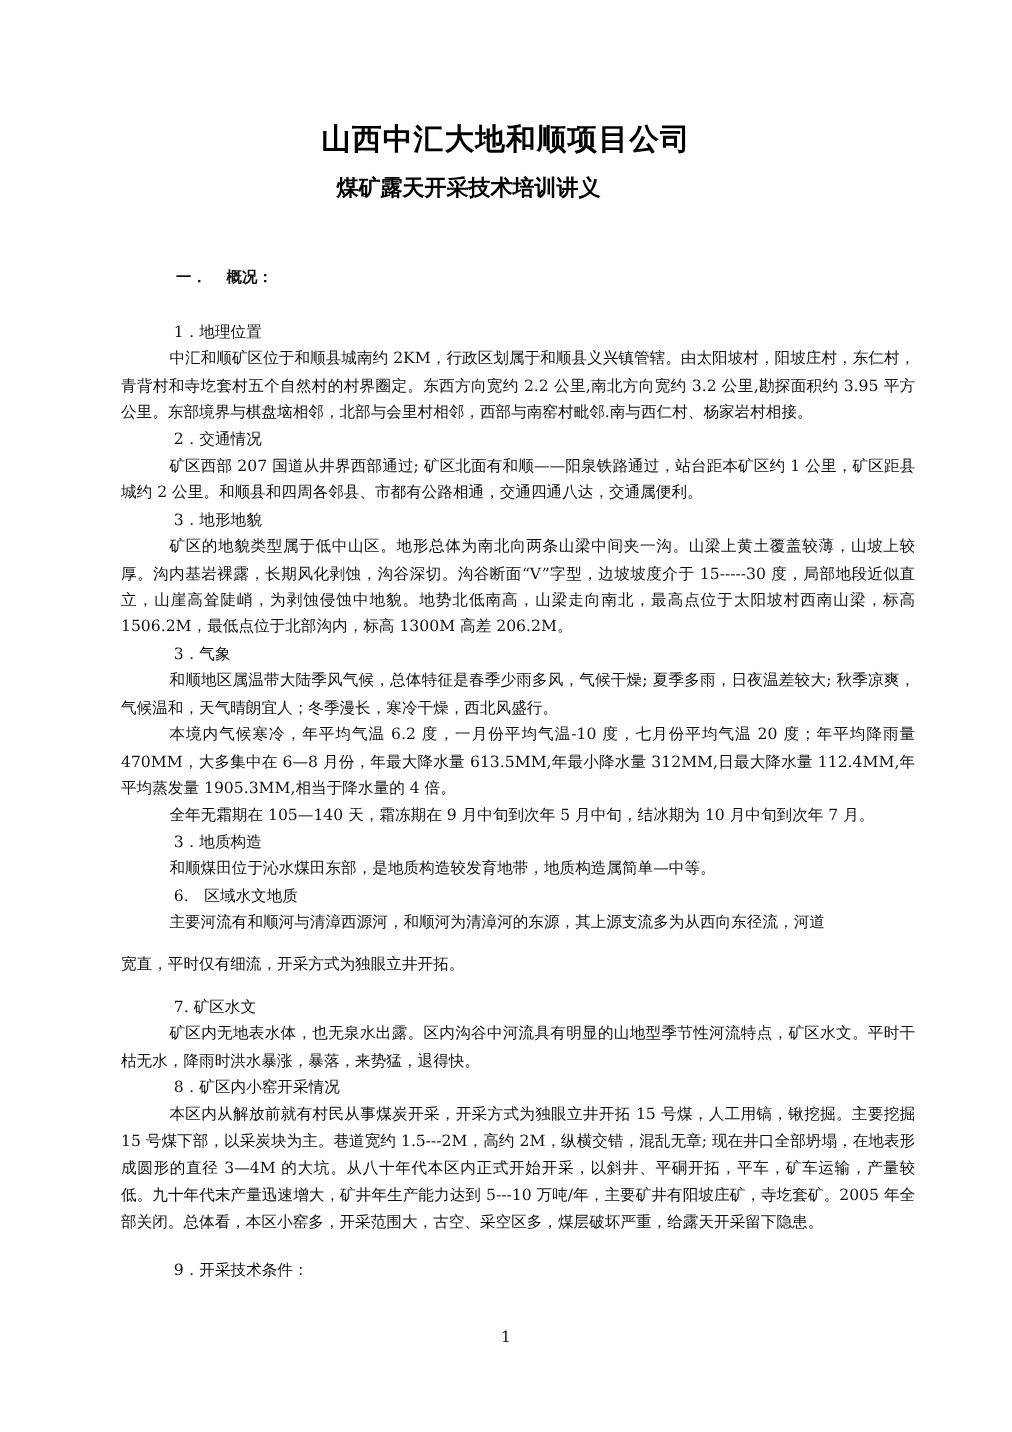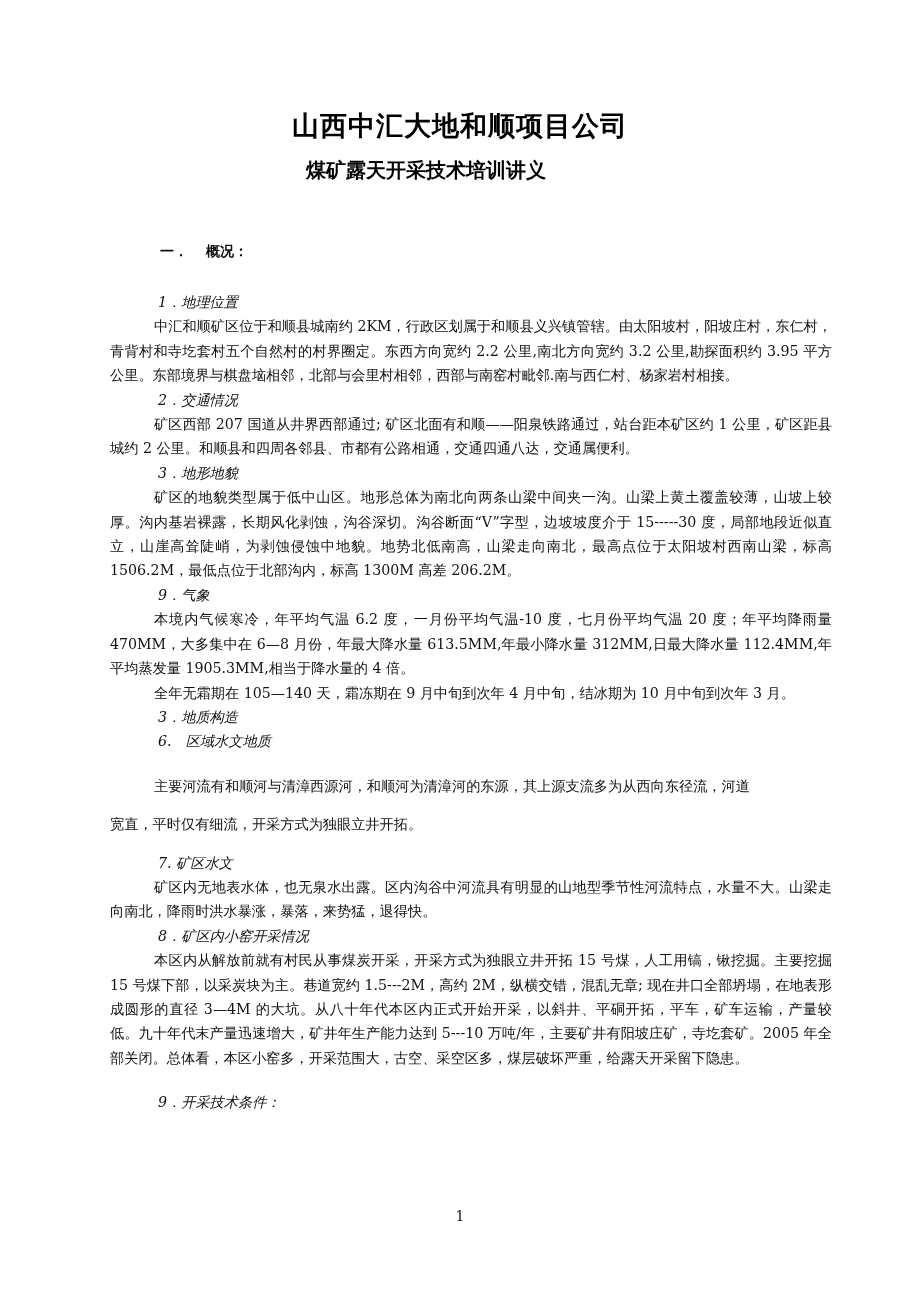--- a/index.html
+++ b/index.html
@@ -9,21 +9,21 @@
   .title { position: absolute; left: 0; width: 920px; text-align: center; top: 108px;
            font-family: "DejaVu Sans", "Liberation Sans", sans-serif; font-weight: bold;
            font-size: 27px; letter-spacing: 1px; color: #000; }
   .subtitle { position: absolute; left: 0; width: 852px; text-align: center; top: 157px;
               font-family: "DejaVu Sans", "Liberation Sans", sans-serif; font-weight: bold;
               font-size: 20px; color: #000; }
   .section-head { position: absolute; left: 160px; top: 243px; font-size: 14px;
                   font-family: "DejaVu Sans", "Liberation Sans", sans-serif; font-weight: bold; }
   .section-head .num { display: inline-block; width: 46px; }
   .body { position: absolute; left: 110px; width: 722px; top: 290px; font-size: 14.2px; line-height: 24.4px; }
-  .h { padding-left: 48px; white-space: nowrap; font-style: italic; }
+  .h { padding-left: 48px; white-space: nowrap; }
   .p { text-indent: 44px; text-align: justify; text-justify: inter-character; }
   .gap { height: 14px; }
   .gap2 { height: 20px; }
   .pagenum { position: absolute; left: 0; width: 920px; top: 1208px; text-align: center; font-size: 14px; }
 </style>
 </head>
 <body>
 
 <div class="page">
   <div class="title">山西中汇大地和顺项目公司</div>
@@ -36,34 +36,36 @@
   <div class="body">
     <div class="h">1．地理位置</div>
     <div class="p">中汇和顺矿区位于和顺县城南约 2KM，行政区划属于和顺县义兴镇管辖。由太阳坡村，阳坡庄村，东仁村，青背村和寺圪套村五个自然村的村界圈定。东西方向宽约 2.2 公里,南北方向宽约 3.2 公里,勘探面积约 3.95 平方公里。东部境界与棋盘垴相邻，北部与会里村相邻，西部与南窑村毗邻.南与西仁村、杨家岩村相接。</div>
 
     <div class="h">2．交通情况</div>
     <div class="p">矿区西部 207 国道从井界西部通过; 矿区北面有和顺——阳泉铁路通过，站台距本矿区约 1 公里，矿区距县城约 2 公里。和顺县和四周各邻县、市都有公路相通，交通四通八达，交通属便利。</div>
 
     <div class="h">3．地形地貌</div>
     <div class="p">矿区的地貌类型属于低中山区。地形总体为南北向两条山梁中间夹一沟。山梁上黄土覆盖较薄，山坡上较厚。沟内基岩裸露，长期风化剥蚀，沟谷深切。沟谷断面“V”字型，边坡坡度介于 15-----30 度，局部地段近似直立，山崖高耸陡峭，为剥蚀侵蚀中地貌。地势北低南高，山梁走向南北，最高点位于太阳坡村西南山梁，标高 1506.2M，最低点位于北部沟内，标高 1300M 高差 206.2M。</div>
 
-    <div class="h">9．气象</div>
+    <div class="h">3．气象</div>
+    <div class="p">和顺地区属温带大陆季风气候，总体特征是春季少雨多风，气候干燥; 夏季多雨，日夜温差较大; 秋季凉爽，气候温和，天气晴朗宜人；冬季漫长，寒冷干燥，西北风盛行。</div>
     <div class="p">本境内气候寒冷，年平均气温 6.2 度，一月份平均气温-10 度，七月份平均气温 20 度；年平均降雨量 470MM，大多集中在 6—8 月份，年最大降水量 613.5MM,年最小降水量 312MM,日最大降水量 112.4MM,年平均蒸发量 1905.3MM,相当于降水量的 4 倍。</div>
-    <div class="p">全年无霜期在 105—140 天，霜冻期在 9 月中旬到次年 4 月中旬，结冰期为 10 月中旬到次年 3 月。</div>
+    <div class="p">全年无霜期在 105—140 天，霜冻期在 9 月中旬到次年 5 月中旬，结冰期为 10 月中旬到次年 7 月。</div>
 
     <div class="h">3．地质构造</div>
+    <div class="p">和顺煤田位于沁水煤田东部，是地质构造较发育地带，地质构造属简单—中等。</div>
 
     <div class="h">6.　区域水文地质</div>
-    <div class="p" style="white-space:nowrap;margin-top:20px;">主要河流有和顺河与清漳西源河，和顺河为清漳河的东源，其上源支流多为从西向东径流，河道</div>
+    <div class="p" style="white-space:nowrap;">主要河流有和顺河与清漳西源河，和顺河为清漳河的东源，其上源支流多为从西向东径流，河道</div>
     <div class="gap"></div>
     <div class="p" style="text-indent:0;">宽直，平时仅有细流，开采方式为独眼立井开拓。</div>
     <div class="gap"></div>
 
     <div class="h">7. 矿区水文</div>
-    <div class="p">矿区内无地表水体，也无泉水出露。区内沟谷中河流具有明显的山地型季节性河流特点，水量不大。山梁走向南北，降雨时洪水暴涨，暴落，来势猛，退得快。</div>
+    <div class="p">矿区内无地表水体，也无泉水出露。区内沟谷中河流具有明显的山地型季节性河流特点，矿区水文。平时干枯无水，降雨时洪水暴涨，暴落，来势猛，退得快。</div>
 
     <div class="h">8．矿区内小窑开采情况</div>
     <div class="p">本区内从解放前就有村民从事煤炭开采，开采方式为独眼立井开拓 15 号煤，人工用镐，锹挖掘。主要挖掘 15 号煤下部，以采炭块为主。巷道宽约 1.5---2M，高约 2M，纵横交错，混乱无章; 现在井口全部坍塌，在地表形成圆形的直径 3—4M 的大坑。从八十年代本区内正式开始开采，以斜井、平硐开拓，平车，矿车运输，产量较低。九十年代末产量迅速增大，矿井年生产能力达到 5---10 万吨/年，主要矿井有阳坡庄矿，寺圪套矿。2005 年全部关闭。总体看，本区小窑多，开采范围大，古空、采空区多，煤层破坏严重，给露天开采留下隐患。</div>
     <div class="gap2"></div>
 
     <div class="h">9．开采技术条件：</div>
   </div>
 
   <div class="pagenum">1</div>
 </div>

